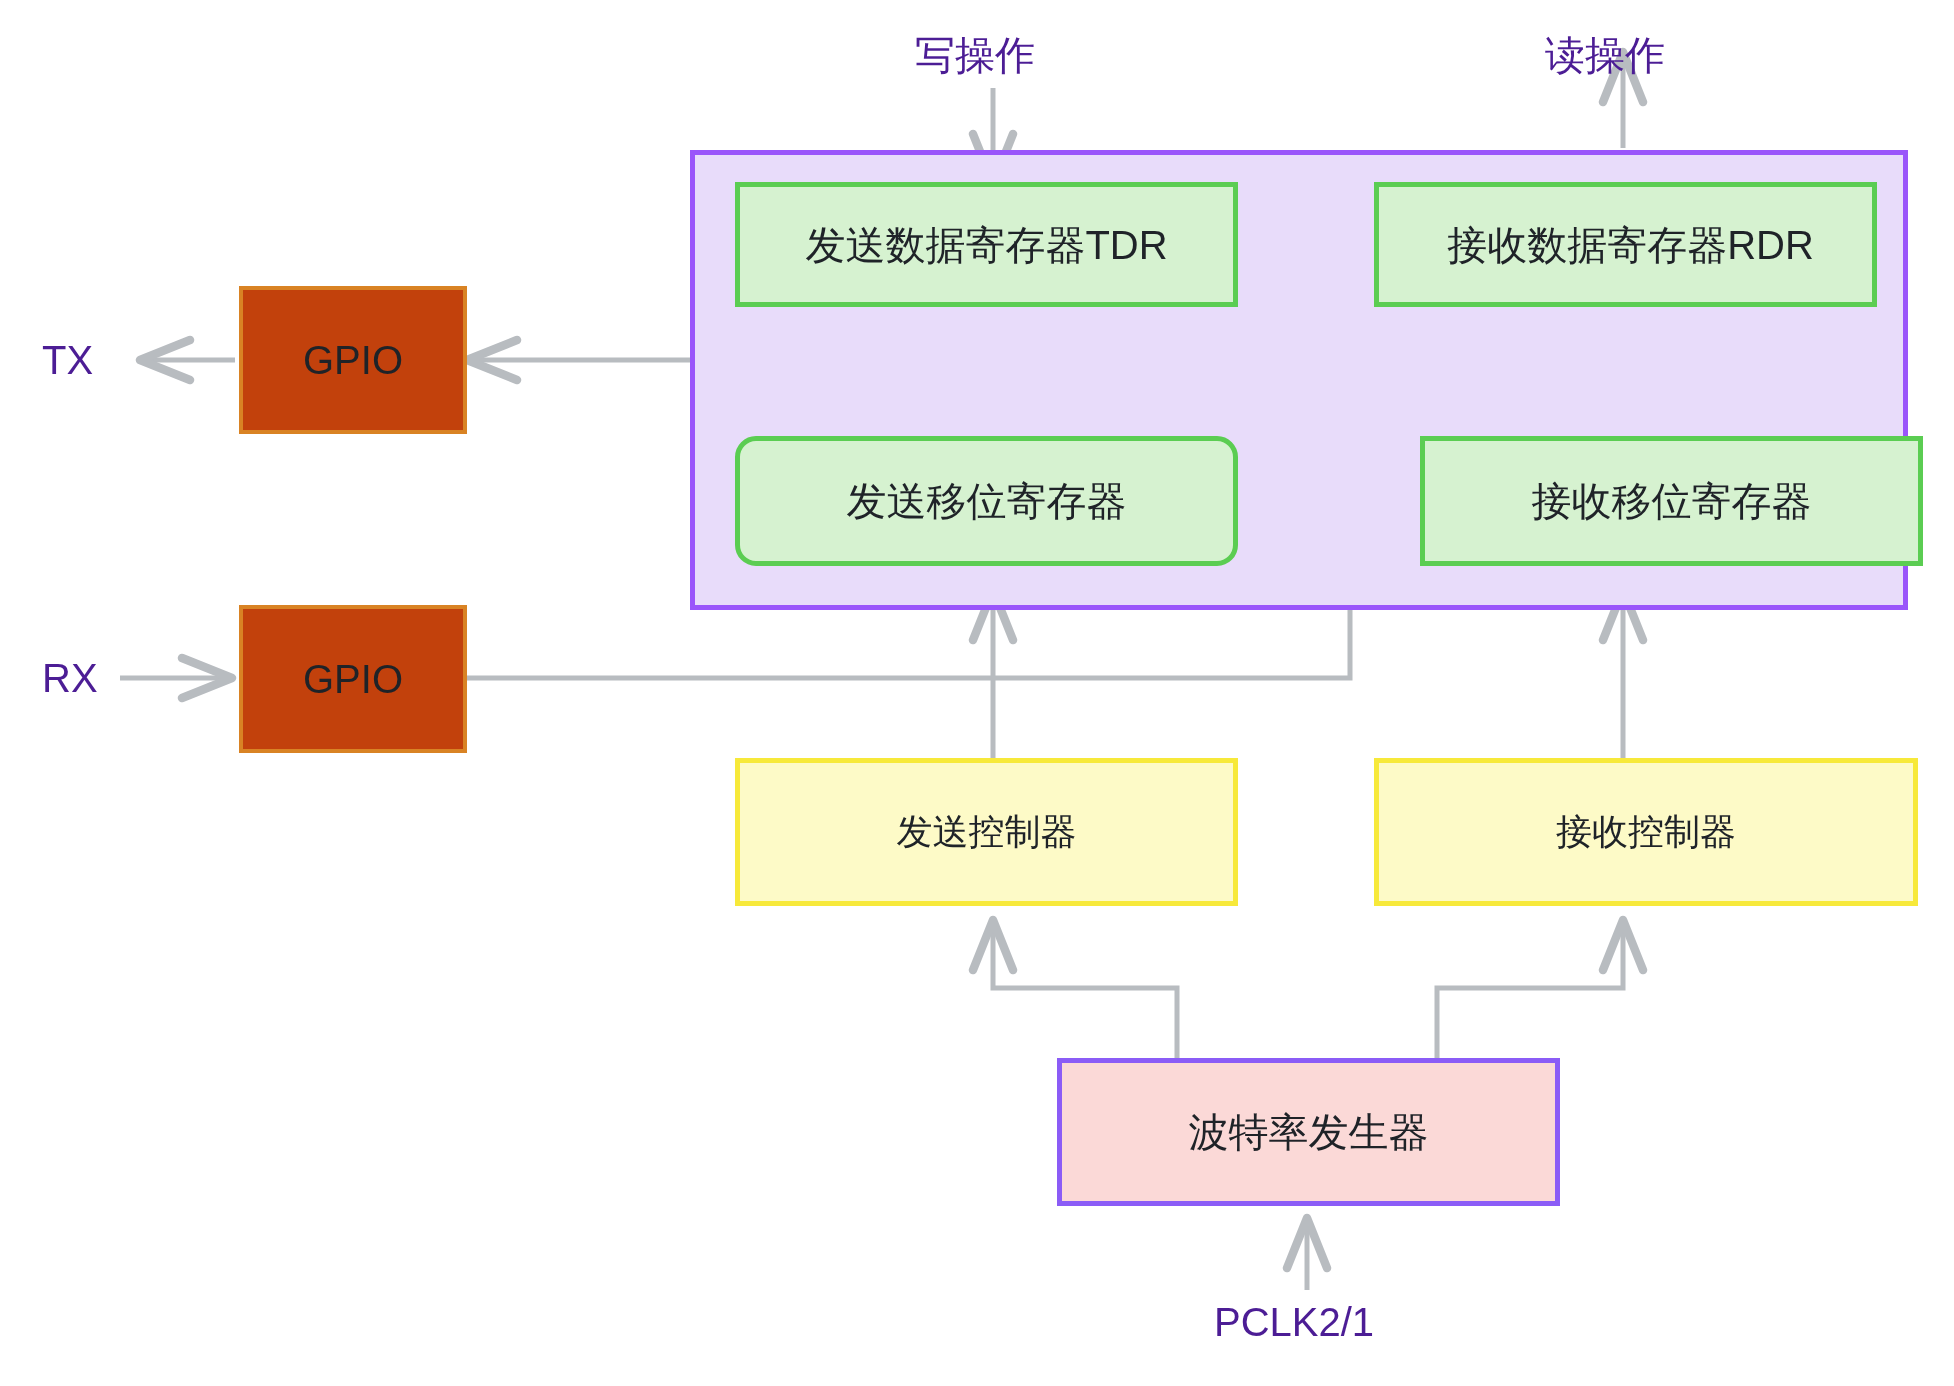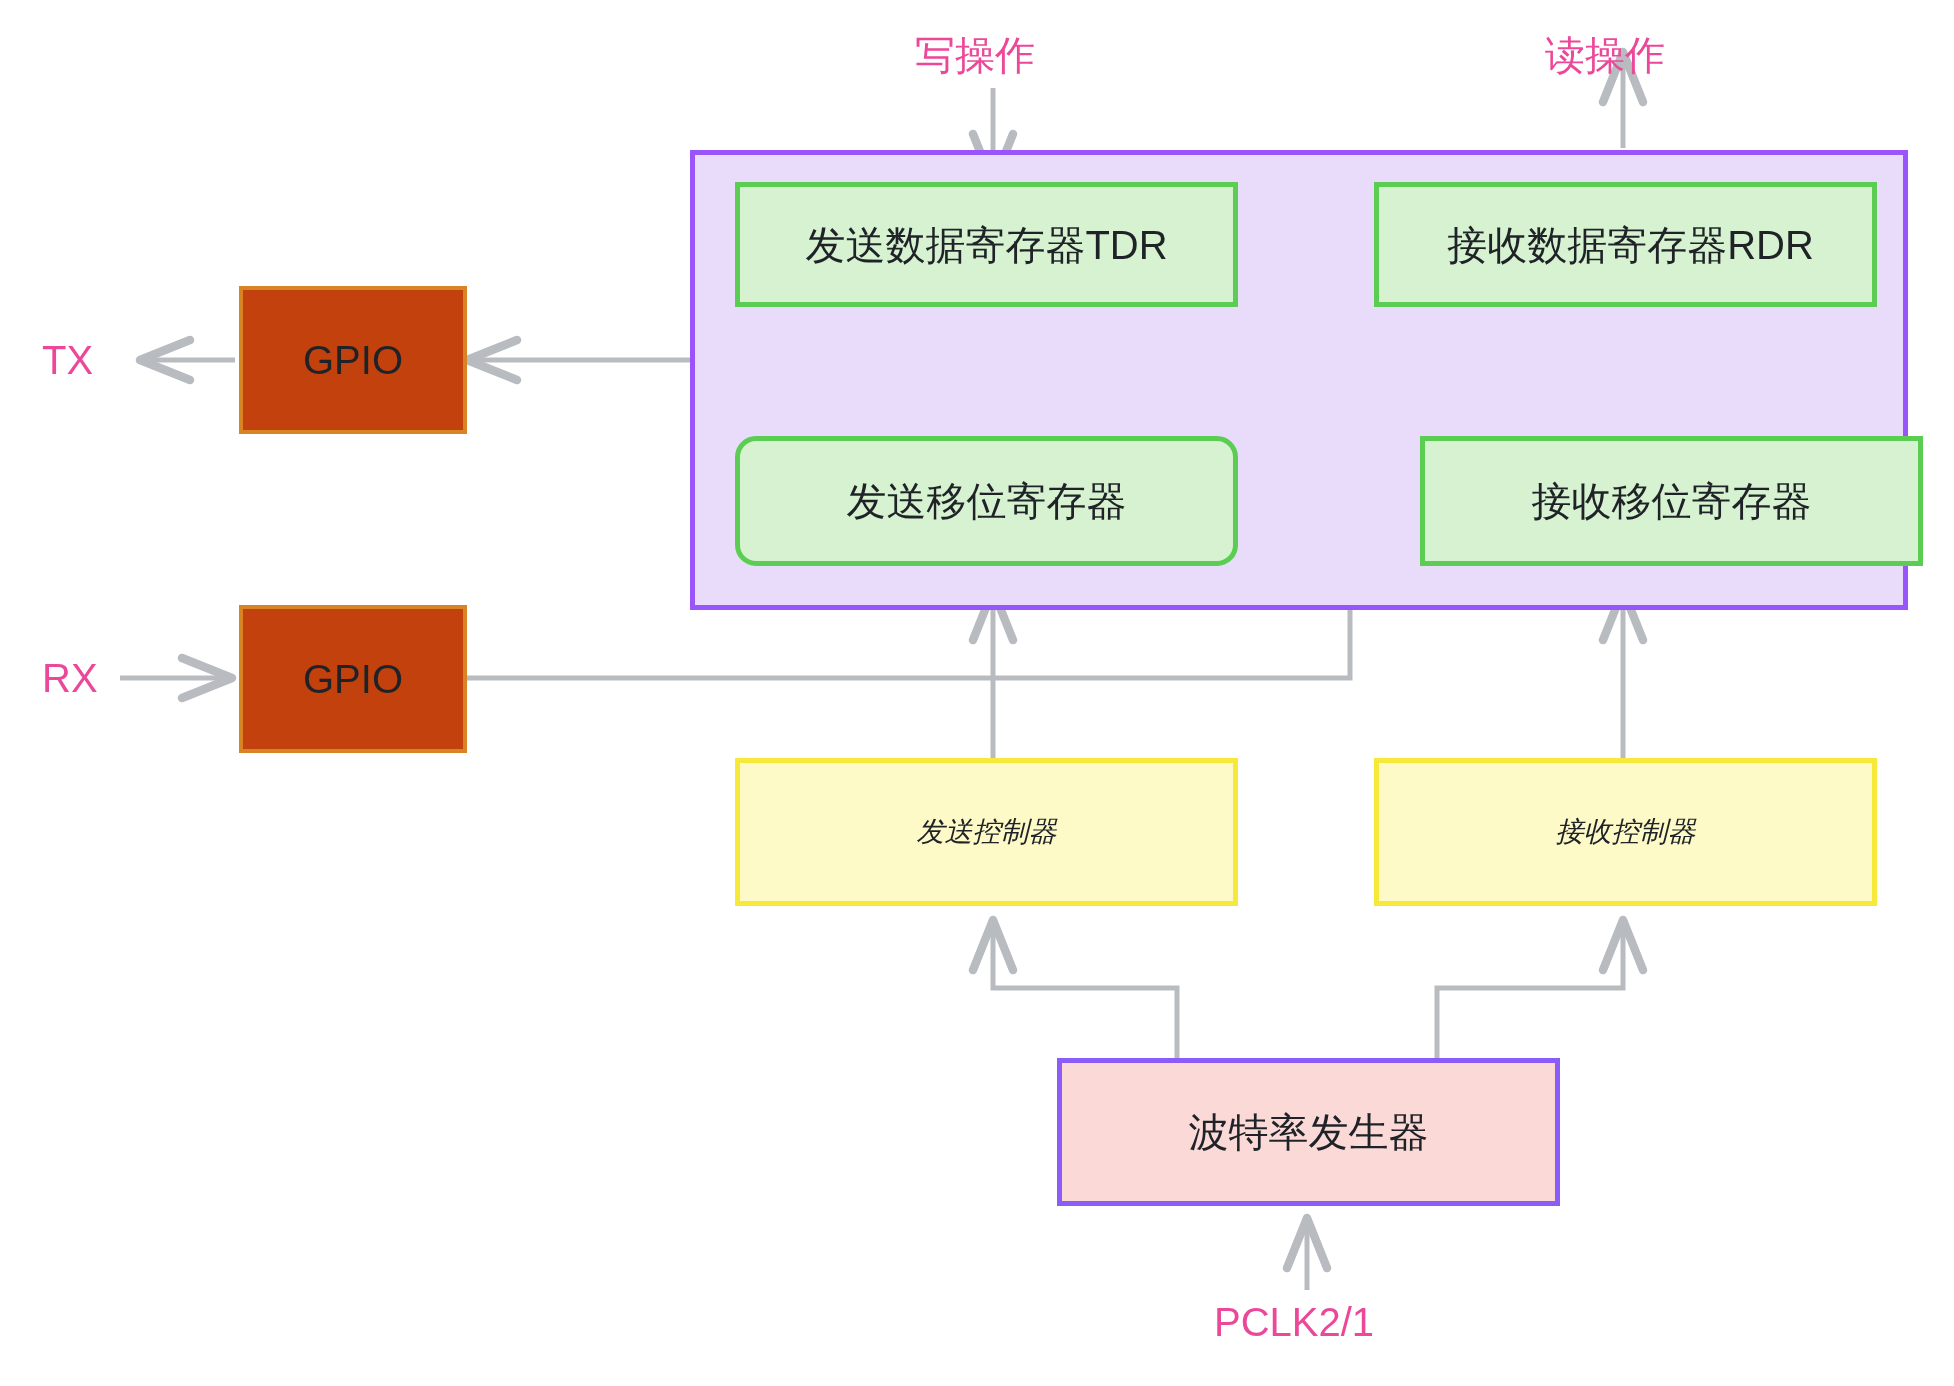--- a/index.html
+++ b/index.html
@@ -51,35 +51,34 @@
   .gpio-box {
     border: 4px solid #d98324;
     background: #c2410c;
     font-size: 40px;
     color: #1f2328;
   }
   
   .ctrl-box {
     border: 5px solid #f7e93a;
     background: #fdfac7;
-    font-size: 28px;
+    font-size: 36px;
     color: #1f2328;
-    font-style: italic;
   }
   
   .baud-box {
     border: 5px solid #8b5cf6;
     background: #fbd9d7;
     font-size: 40px;
     color: #1f2328;
   }
   .plain-label {
     position: absolute;
     font-size: 40px;
-    color: #ec4899;
+    color: #4c1d95;
     white-space: nowrap;
   }
   .io-label {
     font-size: 40px;
   }
 </style>
 </head>
 <body>
 
 <div id="canvas">
@@ -143,21 +142,21 @@
   </div>
 
   <div class="node gpio-box" style="left:239px; top:605px; width:228px; height:148px;">
     <span>GPIO</span>
   </div>
 
   <div class="node ctrl-box" style="left:735px; top:758px; width:503px; height:148px;">
     <span>发送控制器</span>
   </div>
 
-  <div class="node ctrl-box" style="left:1374px; top:758px; width:503px; height:148px;">
+  <div class="node ctrl-box" style="left:1374px; top:758px; width:544px; height:148px;">
     <span>接收控制器</span>
   </div>
 
   <div class="node baud-box" style="left:1057px; top:1058px; width:503px; height:148px;">
     <span>波特率发生器</span>
   </div>
 
   <div class="plain-label" style="left:915px; top:28px;">写操作</div>
 
   <div class="plain-label" style="left:1545px; top:28px;">读操作</div>

